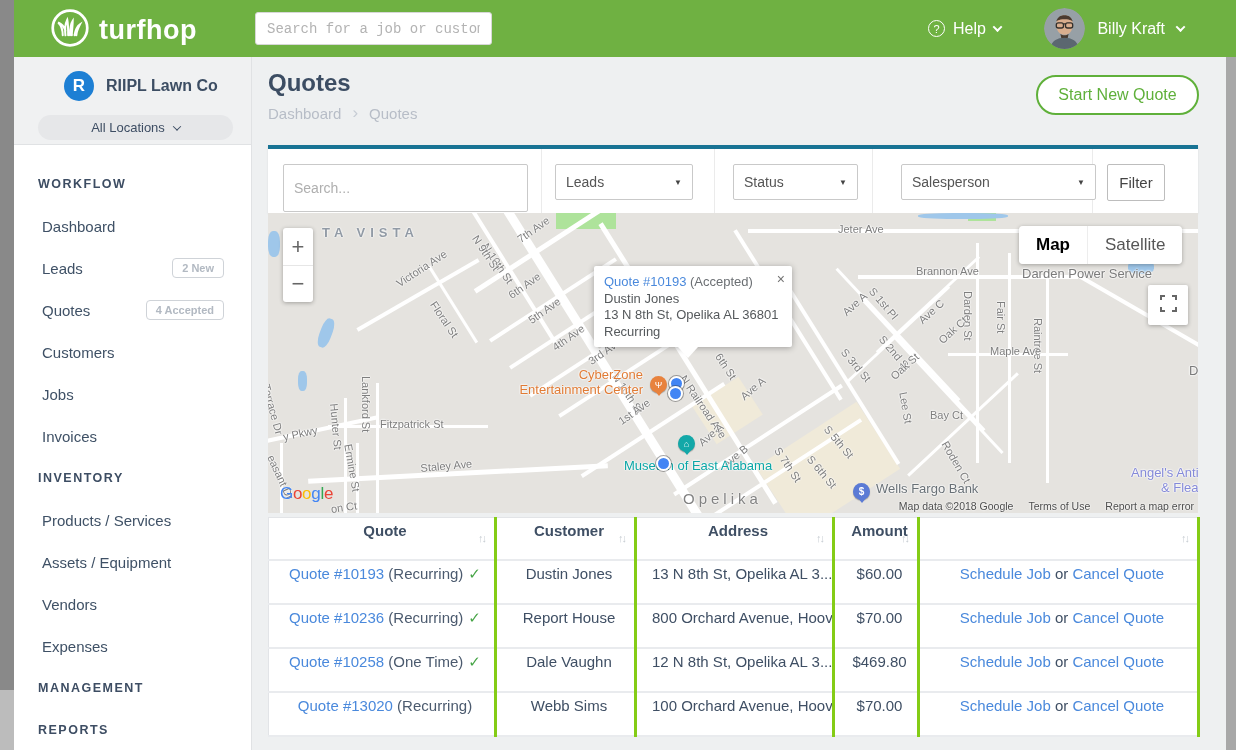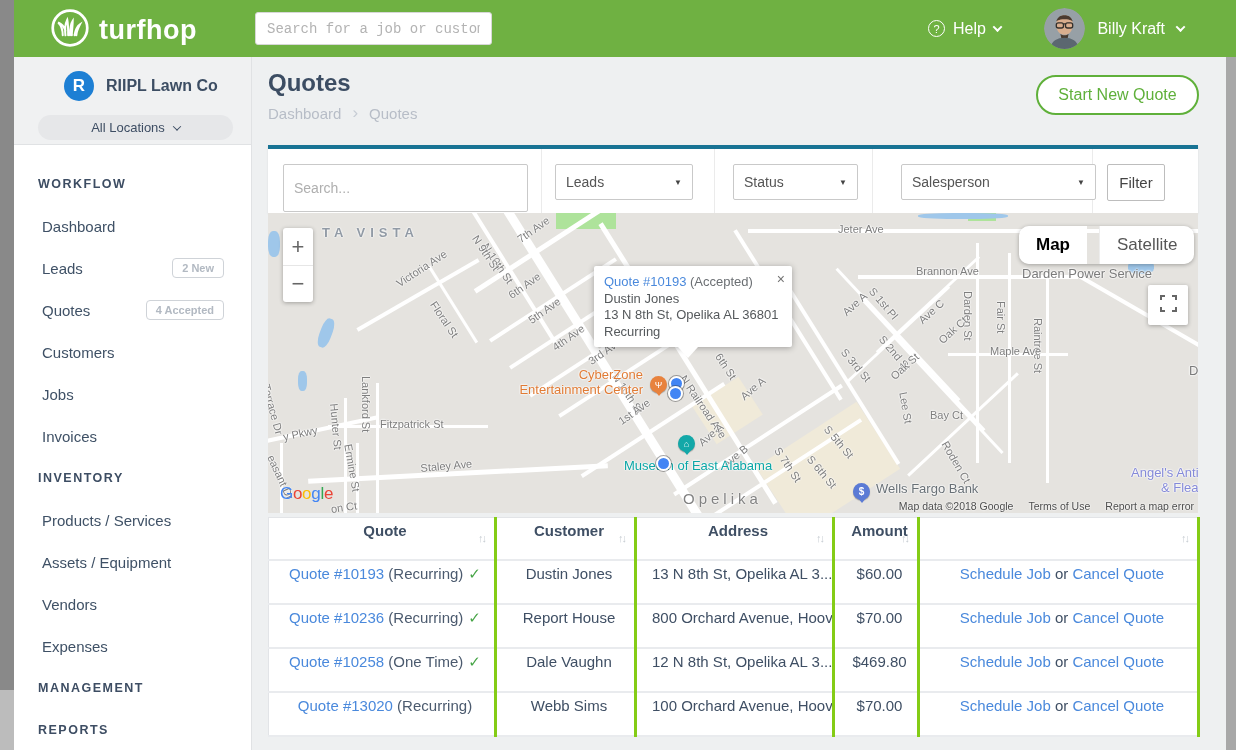--- a/index.html
+++ b/index.html
@@ -75,21 +75,21 @@
   .poi-pin { position:absolute; width:17px; height:17px; border-radius:50%; display:flex; align-items:center; justify-content:center; color:#fff; font-size:9px; z-index:4; box-shadow:0 1px 1px rgba(0,0,0,.3); cursor:pointer; }
   .poi-pin::after { content:""; position:absolute; top:15px; left:5px; border:4px solid transparent; border-top:5px solid currentColor; }
   .pin-restaurant { background:#e8823d; color:#e8823d; } .pin-restaurant span{color:#fff;}
   .pin-museum { background:#13a8a8; color:#13a8a8; } .pin-museum span{color:#fff;}
   .pin-bank { background:#5b7bd5; color:#5b7bd5; } .pin-bank span{color:#fff; font-size:10px; font-weight:bold;}
   .marker { position:absolute; width:15px; height:15px; border-radius:50%; background:#4285f4; border:2px solid #fff; box-shadow:0 0 0 1px rgba(60,60,60,.45); z-index:5; cursor:pointer; }
 
   .zoom-ctl { position:absolute; left:15px; top:15px; width:30px; background:#fff; border-radius:3px; box-shadow:0 1px 4px rgba(0,0,0,.3); z-index:7; }
   .zoom-btn { height:37px; display:flex; align-items:center; justify-content:center; font-size:22px; color:#666; cursor:pointer; }
   .zoom-btn + .zoom-btn { border-top:1px solid #e6e6e6; }
-  .layer-ctl { position:absolute; left:751px; top:13px; display:flex; box-shadow:0 1px 4px rgba(0,0,0,.3); border-radius:10px; overflow:hidden; z-index:7;gap:12px; }
+  .layer-ctl { position:absolute; left:751px; top:13px; display:flex; box-shadow:0 1px 4px rgba(0,0,0,.3); border-radius:4px; overflow:hidden; z-index:7; }
   .layer-btn { height:38px; background:#fff; font-size:17px; padding:0 17px; display:flex; align-items:center; color:#565656; cursor:pointer; }
   .layer-btn.active { font-weight:bold; color:#000; }
   .layer-btn + .layer-btn { border-left:1px solid #ededed; }
   .fs-btn { position:absolute; left:880px; top:72px; width:40px; height:40px; background:#fff; border-radius:2px; box-shadow:0 1px 4px rgba(0,0,0,.3); display:flex; align-items:center; justify-content:center; z-index:7; cursor:pointer; }
 
   .info-window { position:absolute; left:326px; top:53px; width:198px; background:#fff; border-radius:2px; box-shadow:0 1px 6px rgba(0,0,0,.3); padding:8px 10px 7px; font-size:13px; color:#55595c; line-height:16.5px; z-index:8; }
   .iw-title { color:#4a89dc; cursor:pointer; }
   .iw-status { color:#6b6f73; }
   .iw-close { position:absolute; right:7px; top:5px; color:#737373; font-size:14px; cursor:pointer; }
   .iw-tail { position:absolute; left:84px; top:100%; width:0; height:0; border:10px solid transparent; border-top:11px solid #fff; border-bottom:0; }

